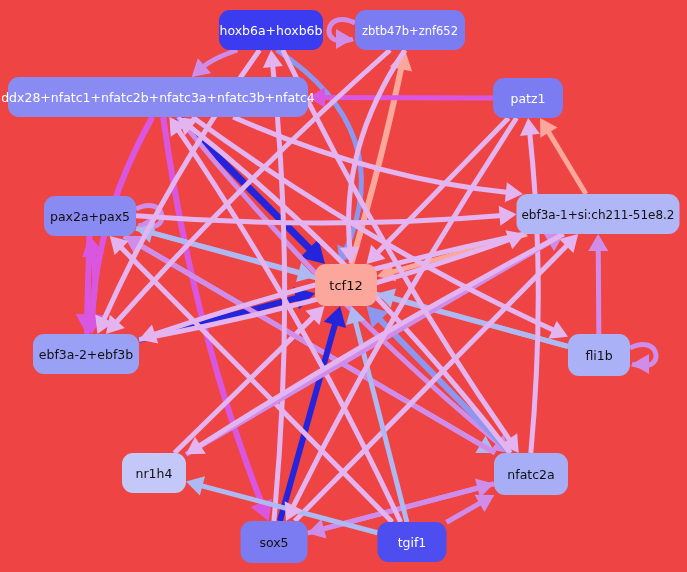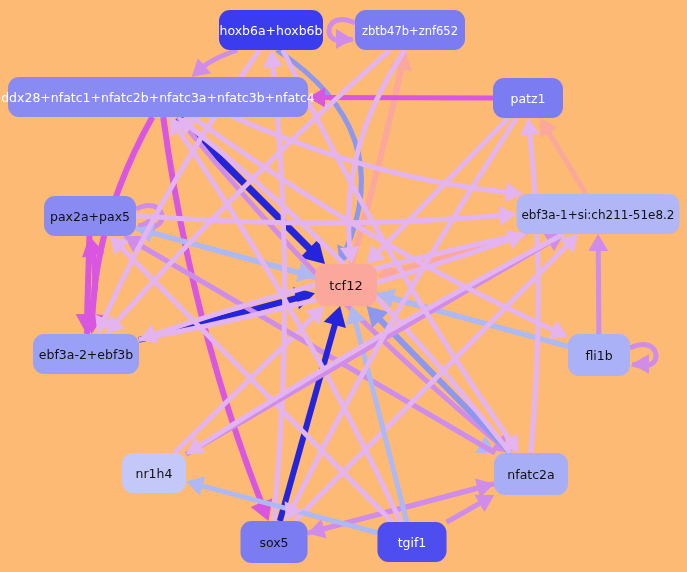--- a/index.html
+++ b/index.html
@@ -1,18 +1,18 @@
 <!DOCTYPE html>
 <html><head>
 <meta charset="utf-8">
 <style>
   html,body{margin:0;padding:0;background:#ffffff;}
   body{width:687px;height:572px;overflow:hidden;
        font-family:"DejaVu Sans","Liberation Sans",sans-serif;}
-  #graph-root{position:relative;width:687px;height:572px;background:#fdba74;}
+  #graph-root{position:relative;width:687px;height:572px;background:#ef4444;}
   svg#graph-canvas{position:absolute;left:0;top:0;width:687px;height:572px;display:block;}
   .node-label{font-family:"DejaVu Sans","Liberation Sans",sans-serif;
               text-anchor:middle;dominant-baseline:middle;pointer-events:none;}
   .node-rect{stroke:none;}
   .edge-path{fill:none;stroke-linecap:butt;}
 </style>
 </head>
 <body>
 
 <div id="graph-root">

